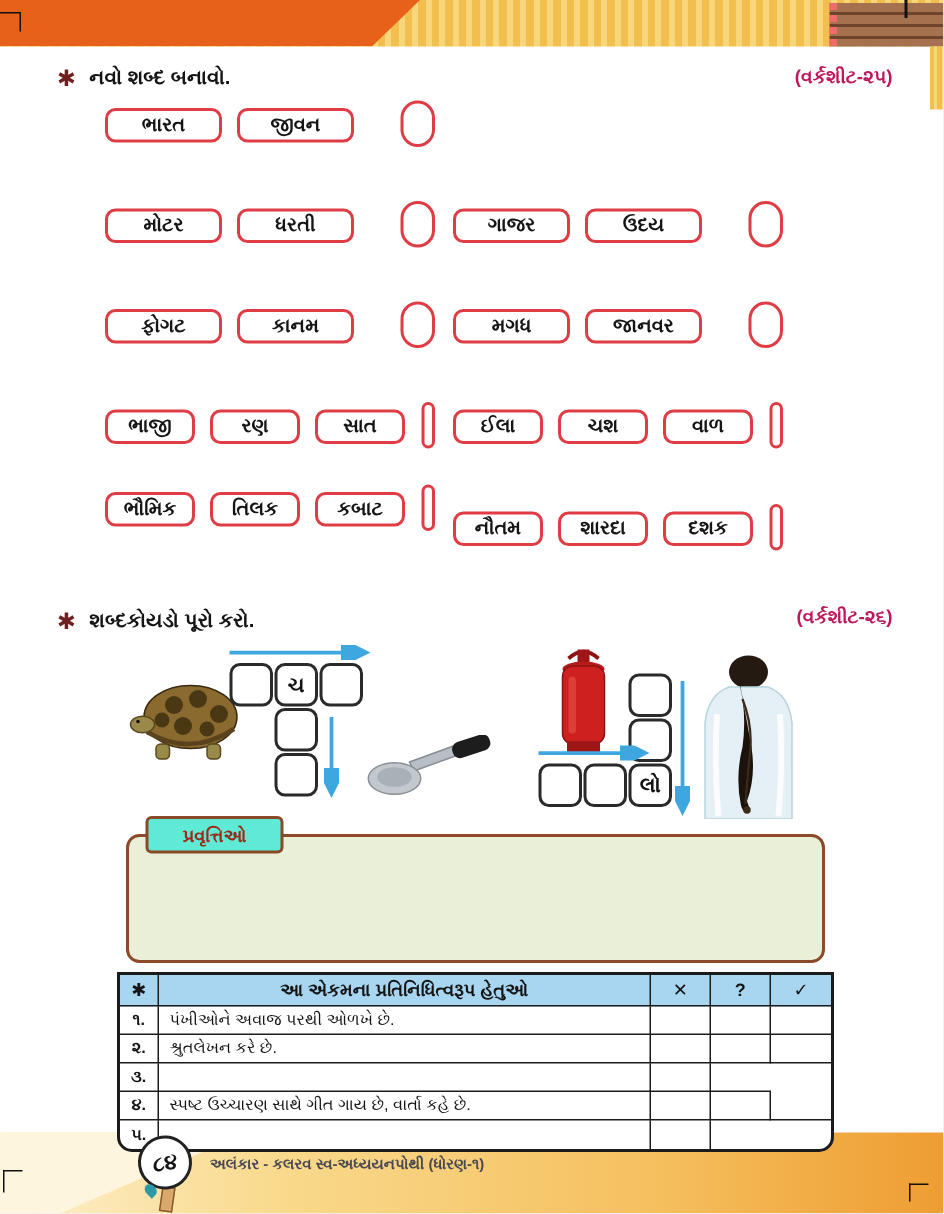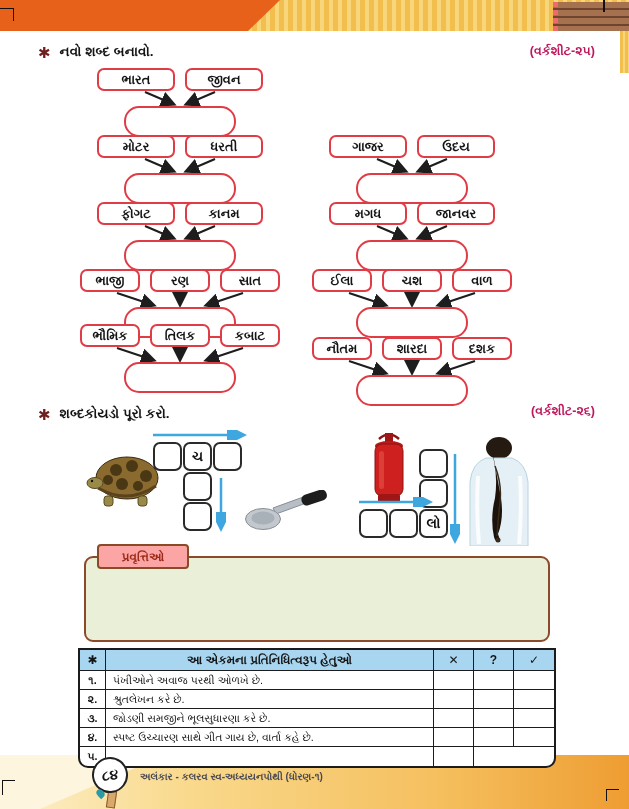--- a/index.html
+++ b/index.html
@@ -26,39 +26,39 @@
   .mark-bl{position:absolute;left:2px;top:780px;width:12px;height:14px;border-left:1.5px solid #111;border-top:1.5px solid #111;z-index:2}
   .mark-br{position:absolute;right:10px;top:789px;width:12px;height:11px;border-left:1.5px solid #111;border-top:1.5px solid #111;z-index:2}
 
   
   .sec-title{position:absolute;left:38px;display:flex;align-items:center;gap:9px;
              font-weight:bold;font-size:13.5px;color:#141414}
   .star{color:#6e1f1f;font-size:15px;line-height:1}
   .ws-label{position:absolute;right:34px;font-weight:bold;font-size:12.5px;color:#be185d}
 
   
-  .unit{position:absolute;width:220px;display:flex;flex-direction:column;align-items:center}
+  .unit{position:absolute;width:220px;display:flex;align-items:center}
   .chips{display:flex;gap:10px;justify-content:center}
   .chip{height:23px;min-width:78px;border:2px solid #e03c46;border-radius:7px;background:#fff;
         display:flex;align-items:center;justify-content:center;font-weight:bold;font-size:13px;
         color:#151515;padding:0 6px;box-sizing:border-box}
   .unit3 .chip{min-width:60px}
   .pill{width:108px;height:27px;border:2px solid #e03c46;border-radius:15px;background:#fff;margin-top:-1px}
   .arr{display:block}
 
   
   .cw{position:absolute;width:29px;height:29px;border:2px solid #2a2a2a;border-radius:7px;background:#fff;
       display:flex;align-items:center;justify-content:center;font-weight:bold;font-size:14px;color:#111;
       box-sizing:border-box}
   .abs{position:absolute}
 
   
   .act-box{position:absolute;left:84px;top:556px;width:466px;height:86px;background:#eaf0d8;
            border:2.5px solid #8c4a2a;border-radius:9px;box-sizing:border-box;z-index:1}
-  .act-tab{position:absolute;left:97px;top:544px;width:88px;height:21px;background:#fca5a5;
+  .act-tab{position:absolute;left:97px;top:544px;width:88px;height:21px;background:#5eead4;
            border:2px solid #8a4a28;border-radius:4px;display:flex;align-items:center;justify-content:center;
            font-weight:bold;font-size:12px;color:#9c2a18;z-index:2}
   .act-list{position:absolute;left:96px;top:572px;width:445px;margin:0;padding:0 0 0 14px;
             font-size:10.6px;line-height:1.55;color:#1a1a1a;font-weight:bold}
   .act-list li{margin:0}
 
   
   .otable{position:absolute;left:78px;top:648px;width:478px;border:2px solid #1b1b1b;
           border-radius:0 0 10px 10px;overflow:hidden;background:#fff;z-index:2;box-sizing:border-box}
   .orow{display:grid;grid-template-columns:26px 1fr 40px 40px 40px;height:19px}
@@ -318,21 +318,20 @@
     </div>
     <div class="orow">
       <div class="ocell c-num">૨.</div>
       <div class="ocell c-main">શ્રુતલેખન કરે છે.</div>
       <div class="ocell"></div>
       <div class="ocell"></div>
       <div class="ocell"></div>
     </div>
     <div class="orow">
       <div class="ocell c-num">૩.</div>
-      <div class="ocell c-main">જોડણી સમજીને ભૂલસુધારણા કરે છે.</div>
       <div class="ocell"></div>
       <div class="ocell"></div>
       <div class="ocell"></div>
     </div>
     <div class="orow">
       <div class="ocell c-num">૪.</div>
       <div class="ocell c-main">સ્પષ્ટ ઉચ્ચારણ સાથે ગીત ગાય છે, વાર્તા કહે છે.</div>
       <div class="ocell"></div>
       <div class="ocell"></div>
       <div class="ocell"></div>

